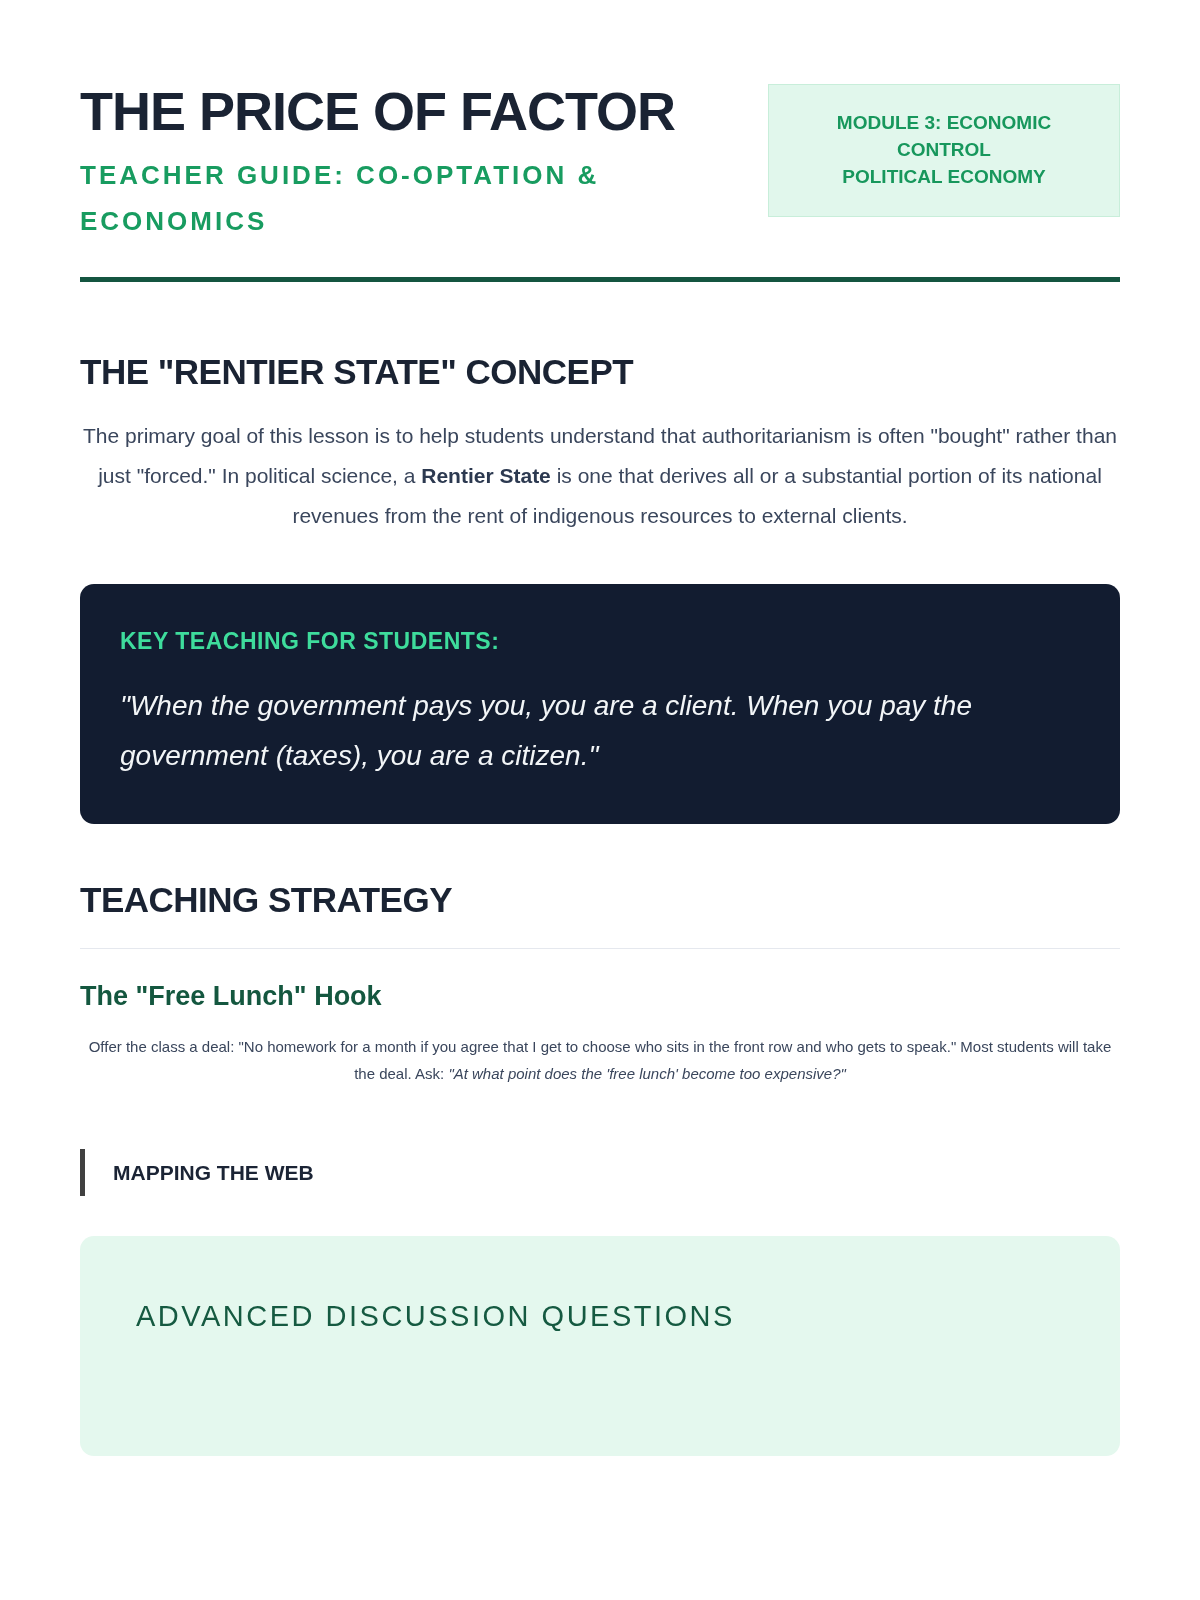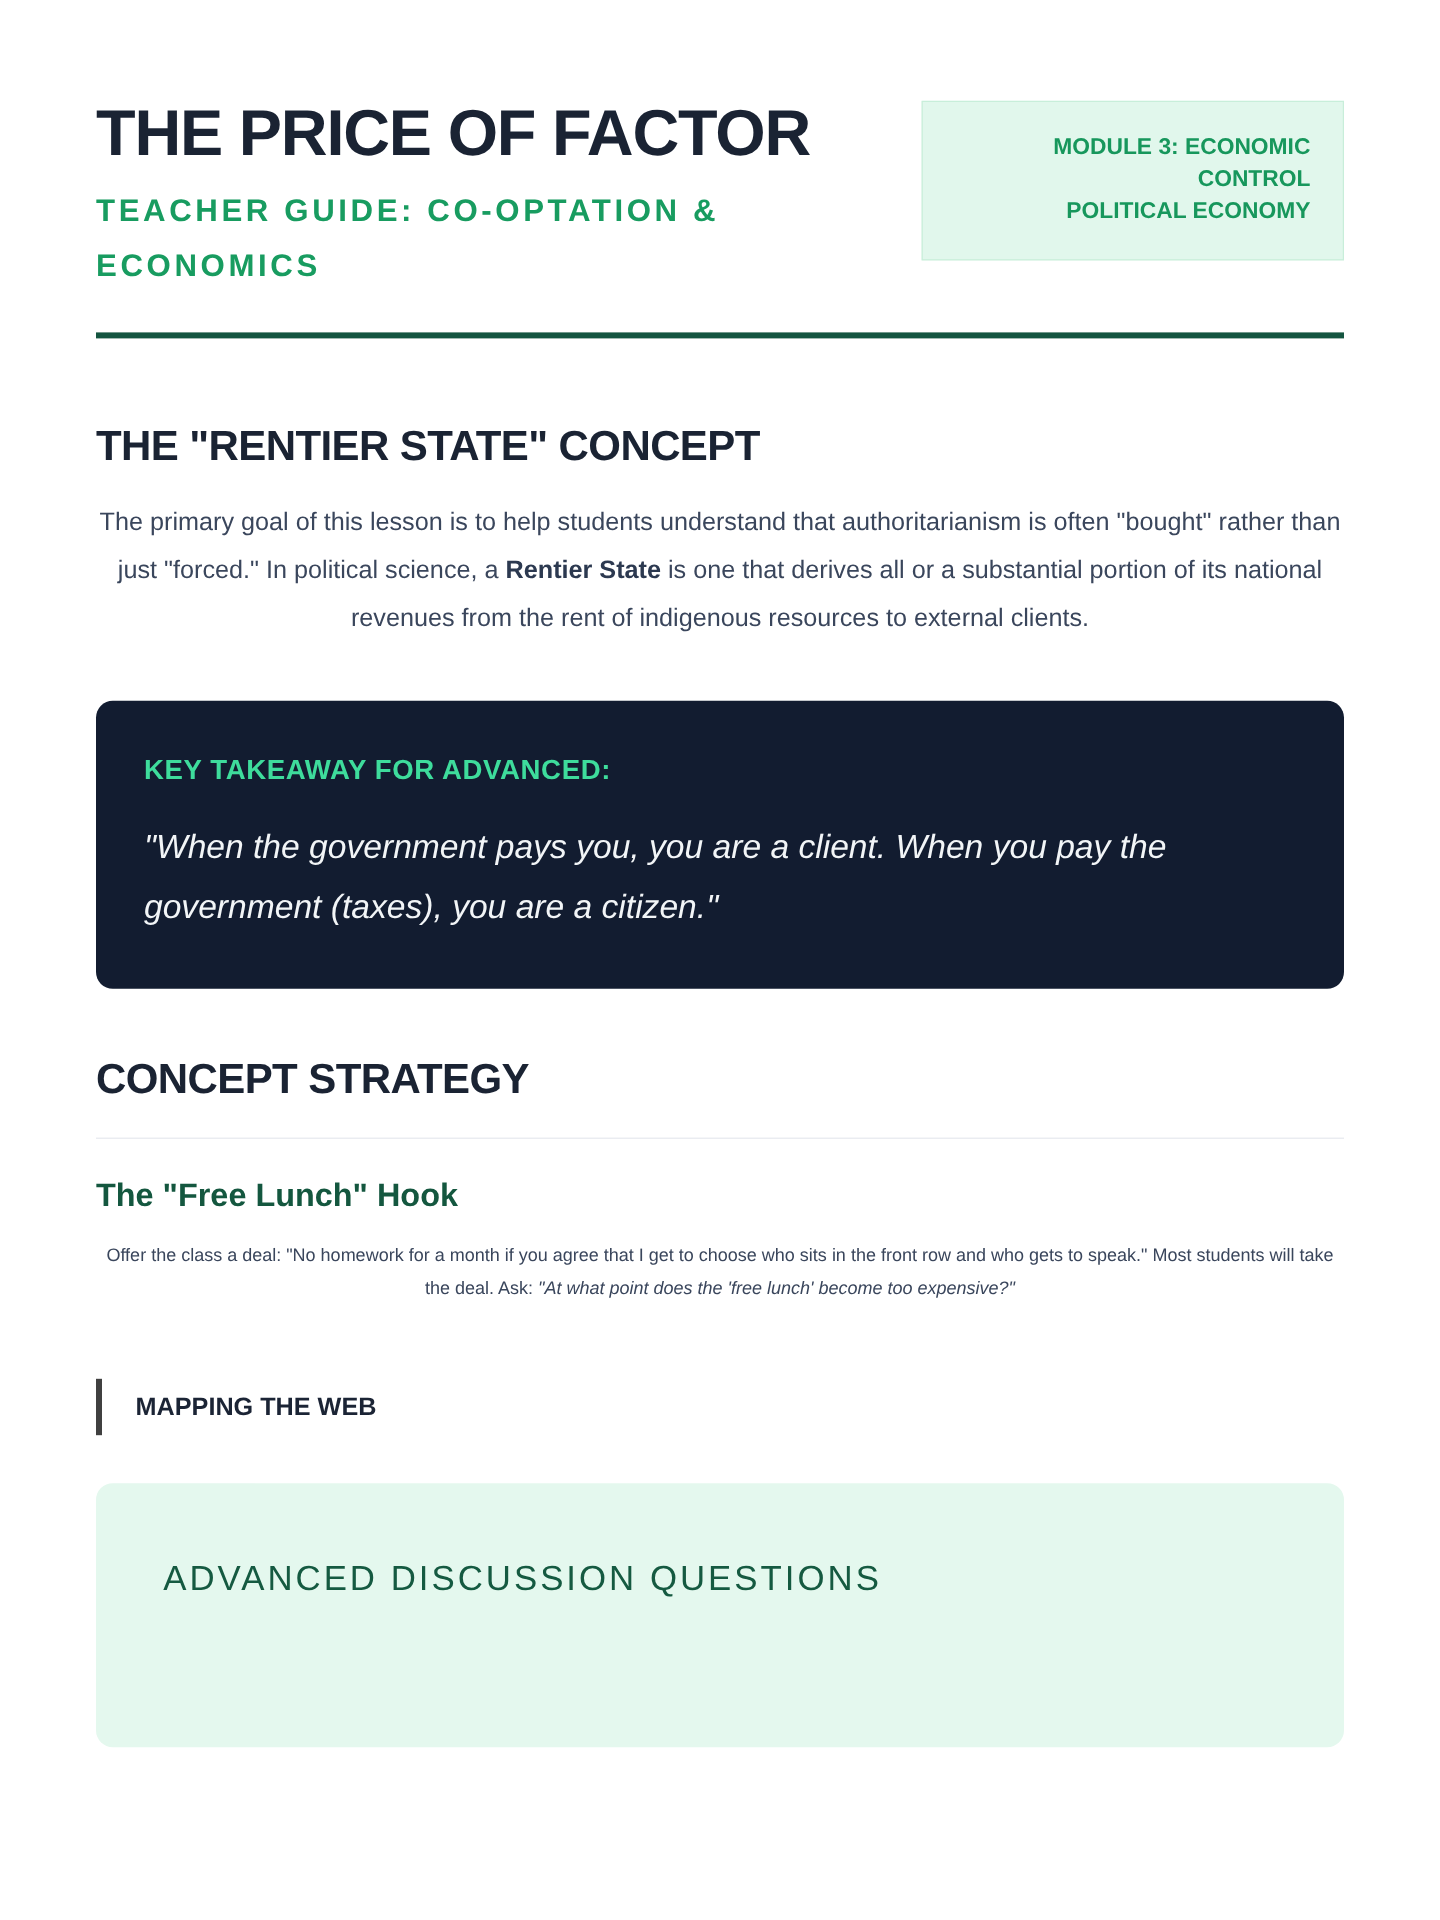--- a/index.html
+++ b/index.html
@@ -31,21 +31,21 @@
     font-weight: bold;
     letter-spacing: 3px;
     line-height: 1.78;
     color: #189c60;
   }
   .module-badge {
     width: 352px;
     padding: 25px 27px;
     background: #e1f7ec;
     border: 1px solid #c8eeda;
-    text-align: right;
+    text-align: center;
     font-size: 19px;
     font-weight: bold;
     line-height: 1.42;
     color: #17975c;
   }
 
   .header-rule {
     margin-top: 32px;
     height: 5px;
     background: #145540;
@@ -168,25 +168,25 @@
     </div>
   </div>
 
   <div class="header-rule"></div>
 
   <h2 class="section-heading rentier-heading">THE "RENTIER STATE" CONCEPT</h2>
 
   <p class="body-text"><span>The primary goal of this lesson is to help students understand that authoritarianism is often "bought" rather than just "forced." In political science, a </span><strong>Rentier State</strong><span> is one that derives all or a substantial portion of its national revenues from the rent of indigenous resources to external clients.</span></p>
 
   <div class="takeaway-box">
-    <div class="takeaway-label">KEY TAKEAWAY FOR ADVANCED:</div>
+    <div class="takeaway-label">KEY TEACHING FOR STUDENTS:</div>
     <div class="takeaway-quote">"When the government pays you, you are a client. When you pay the government (taxes), you are a citizen."</div>
   </div>
 
-  <h2 class="section-heading strategy-heading">CONCEPT STRATEGY</h2>
+  <h2 class="section-heading strategy-heading">TEACHING STRATEGY</h2>
 
   <div class="section-divider"></div>
 
   <h3 class="hook-heading">The "Free Lunch" Hook</h3>
 
   <p class="body-text hook-text"><span>Offer the class a deal: "No homework for a month if you agree that I get to choose who sits in the front row and who gets to speak." Most students will take the deal. Ask: </span><em>"At what point does the 'free lunch' become too expensive?"</em></p>
 
   <div class="cards-row">
 
     <div class="card">

